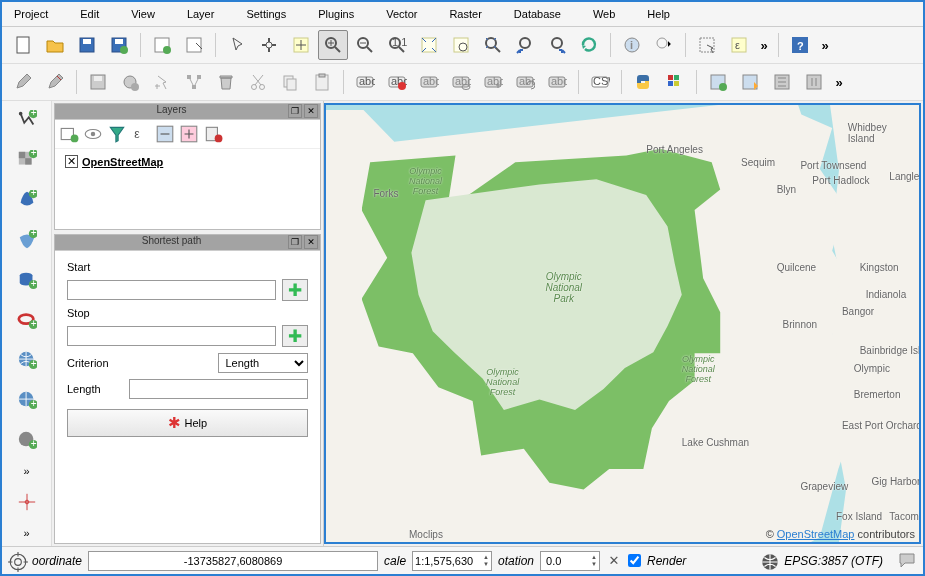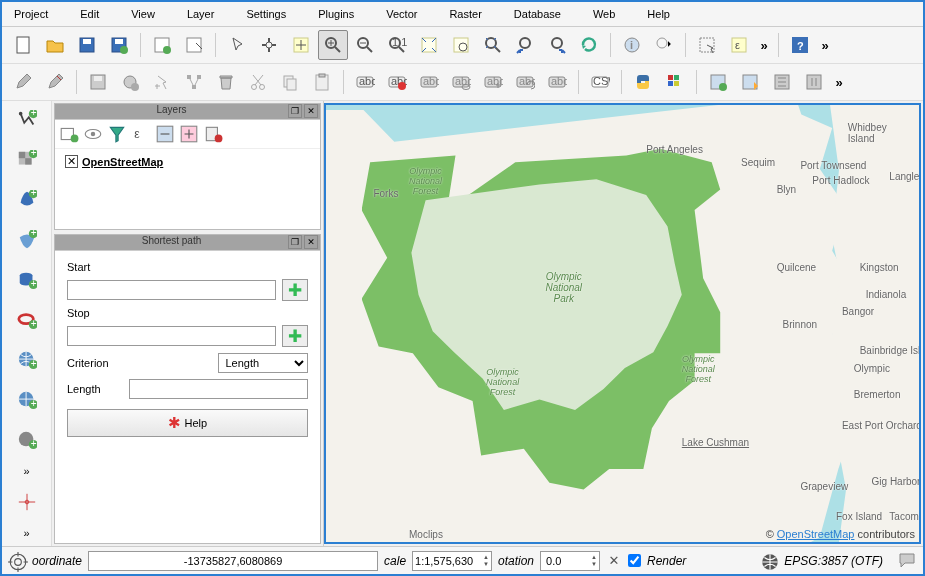--- a/index.html
+++ b/index.html
@@ -585,21 +585,21 @@
         <div class="mlabel town" style="left: 8%; top: 19%; white-space: pre;">Forks</div>
         <div class="mlabel town" style="left: 76%; top: 36%; white-space: pre;">Quilcene</div>
         <div class="mlabel town" style="left: 90%; top: 36%; white-space: pre;">Kingston</div>
         <div class="mlabel town" style="left: 91%; top: 42%; white-space: pre;">Indianola</div>
         <div class="mlabel town" style="left: 77%; top: 49%; white-space: pre;">Brinnon</div>
         <div class="mlabel town" style="left: 87%; top: 46%; white-space: pre;">Bangor</div>
         <div class="mlabel town" style="left: 89%; top: 59%; white-space: pre;">Olympic</div>
         <div class="mlabel town" style="left: 89%; top: 65%; white-space: pre;">Bremerton</div>
         <div class="mlabel town" style="left: 87%; top: 72%; white-space: pre;">East Port Orchard</div>
         <div class="mlabel town" style="left: 90%; top: 55%; white-space: pre;">Bainbridge Island</div>
-        <div class="mlabel town" style="left: 60%; top: 76%; white-space: pre; text-decoration: underline;">Lake Cushman</div>
+        <div class="mlabel town" style="left: 60%; top: 76%; white-space: pre;">Lake Cushman</div>
         <div class="mlabel town" style="left: 14%; top: 97%; white-space: pre;">Moclips</div>
         <div class="mlabel town" style="left: 80%; top: 86%; white-space: pre;">Grapeview</div>
         <div class="mlabel town" style="left: 92%; top: 85%; white-space: pre;">Gig Harbor</div>
         <div class="mlabel town" style="left: 86%; top: 93%; white-space: pre;">Fox Island</div>
         <div class="mlabel town" style="left: 95%; top: 93%; white-space: pre;">Tacoma</div>
       </div>
     <div class="credit">
       <span>© </span><a href="#">OpenStreetMap</a><span> contributors</span>
     </div>
   </div>

